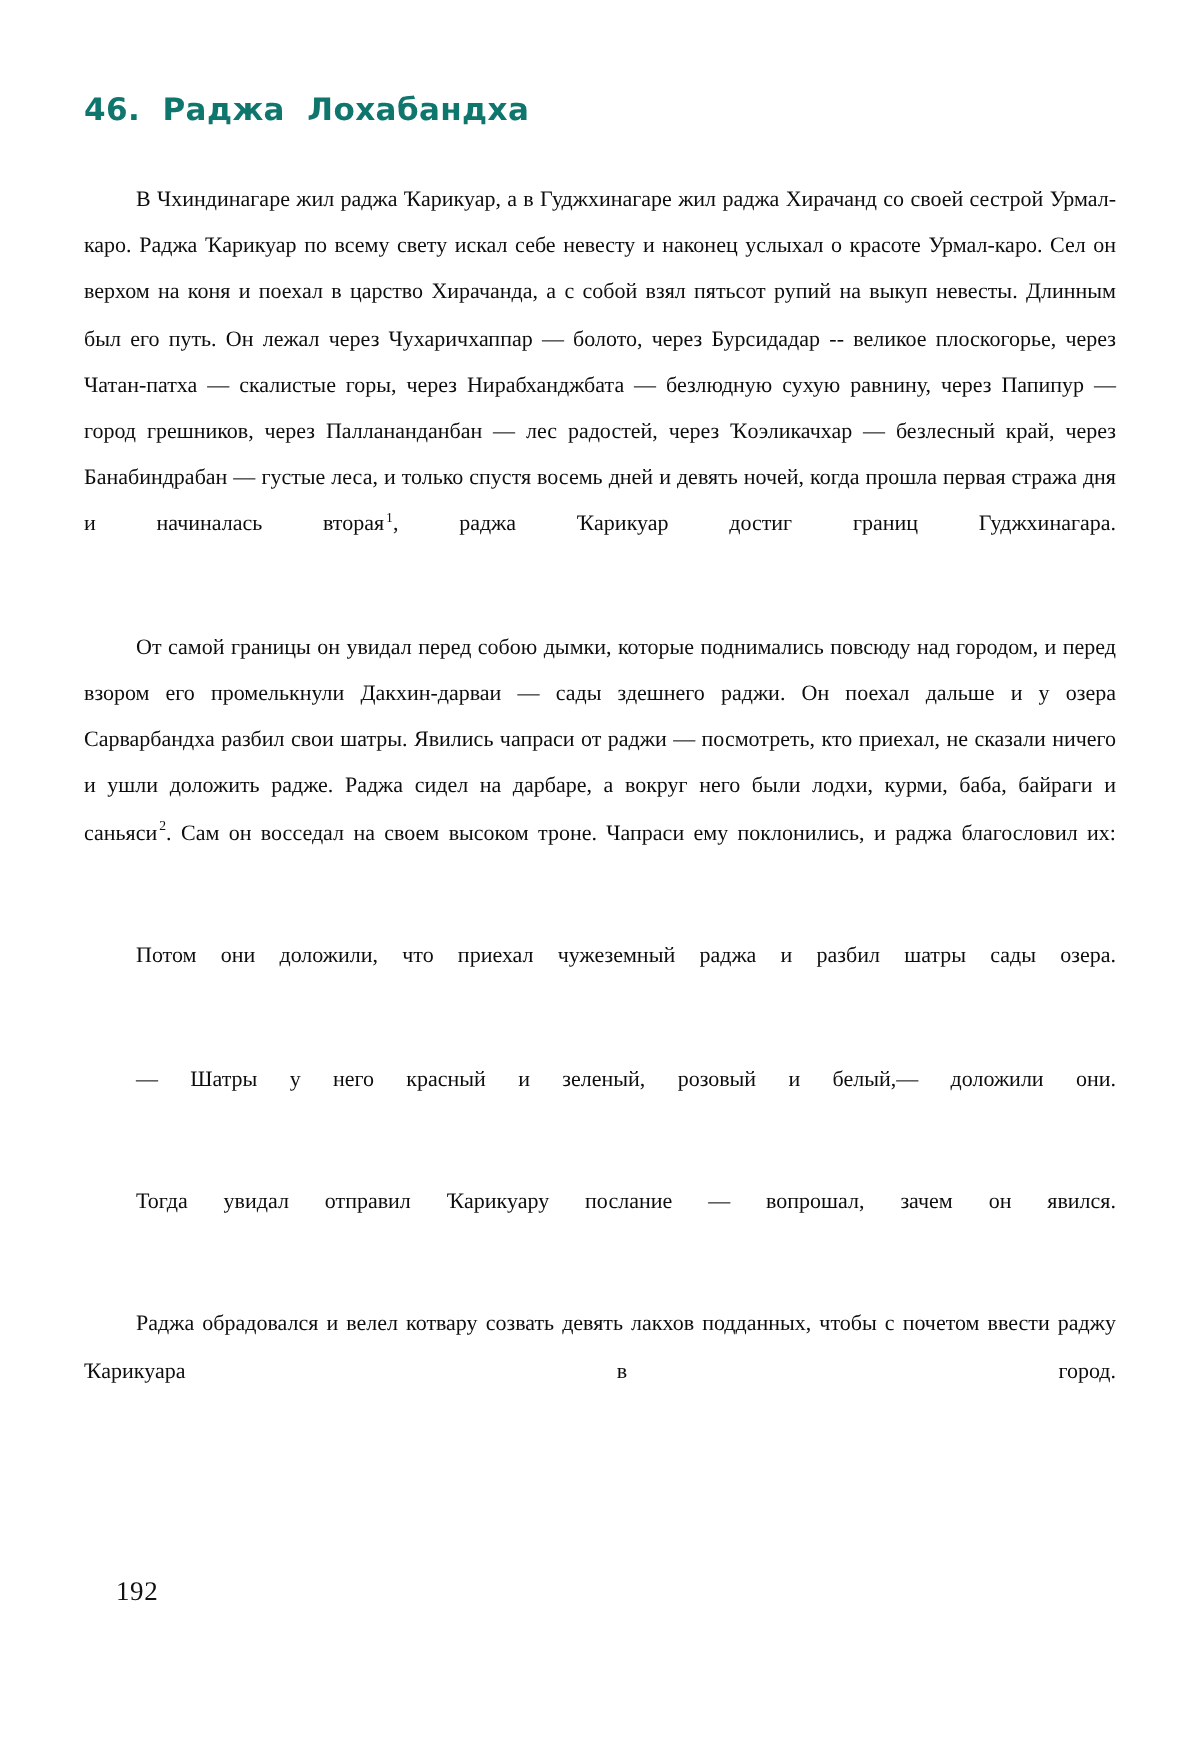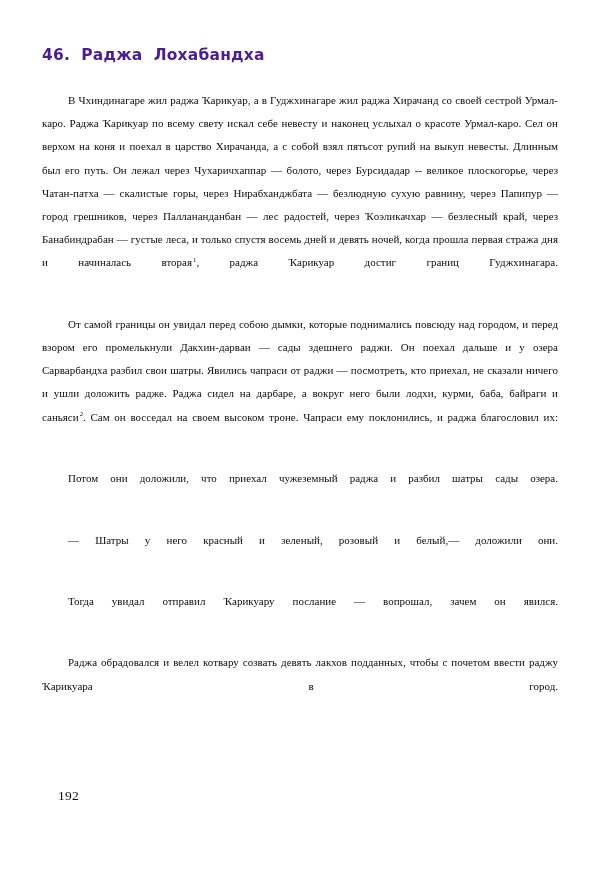--- a/index.html
+++ b/index.html
@@ -30,21 +30,21 @@
 
   
   .chapter-heading {
     margin: 0;
     padding-top: 47px;
     font-family: "DejaVu Sans", "Liberation Sans", sans-serif;
     font-size: 15.5px;
     font-weight: 700;
     letter-spacing: 0.2px;
     line-height: 1.1;
-    color: #4c1d95;
+    color: #0f766e;
     white-space: pre;
   }
 
   
   .body-text {
     margin: 0;
     padding-top: 25px;
   }
 
   .para {

